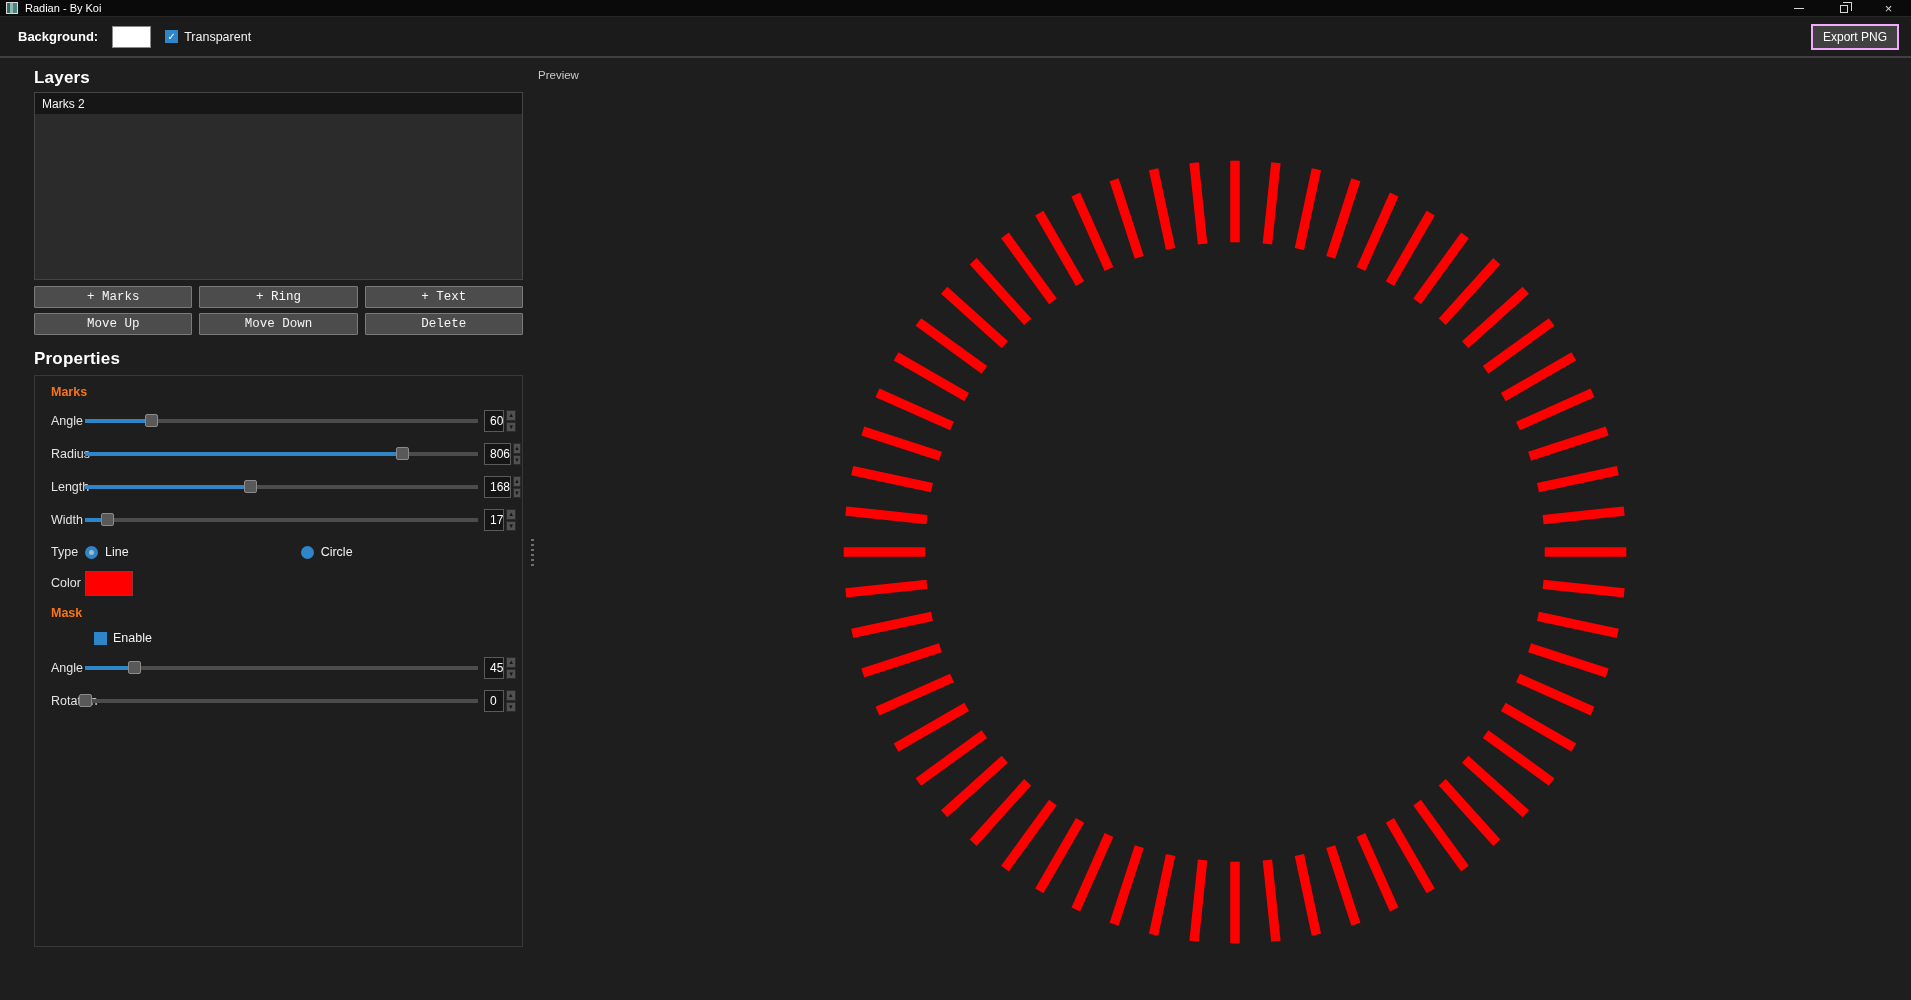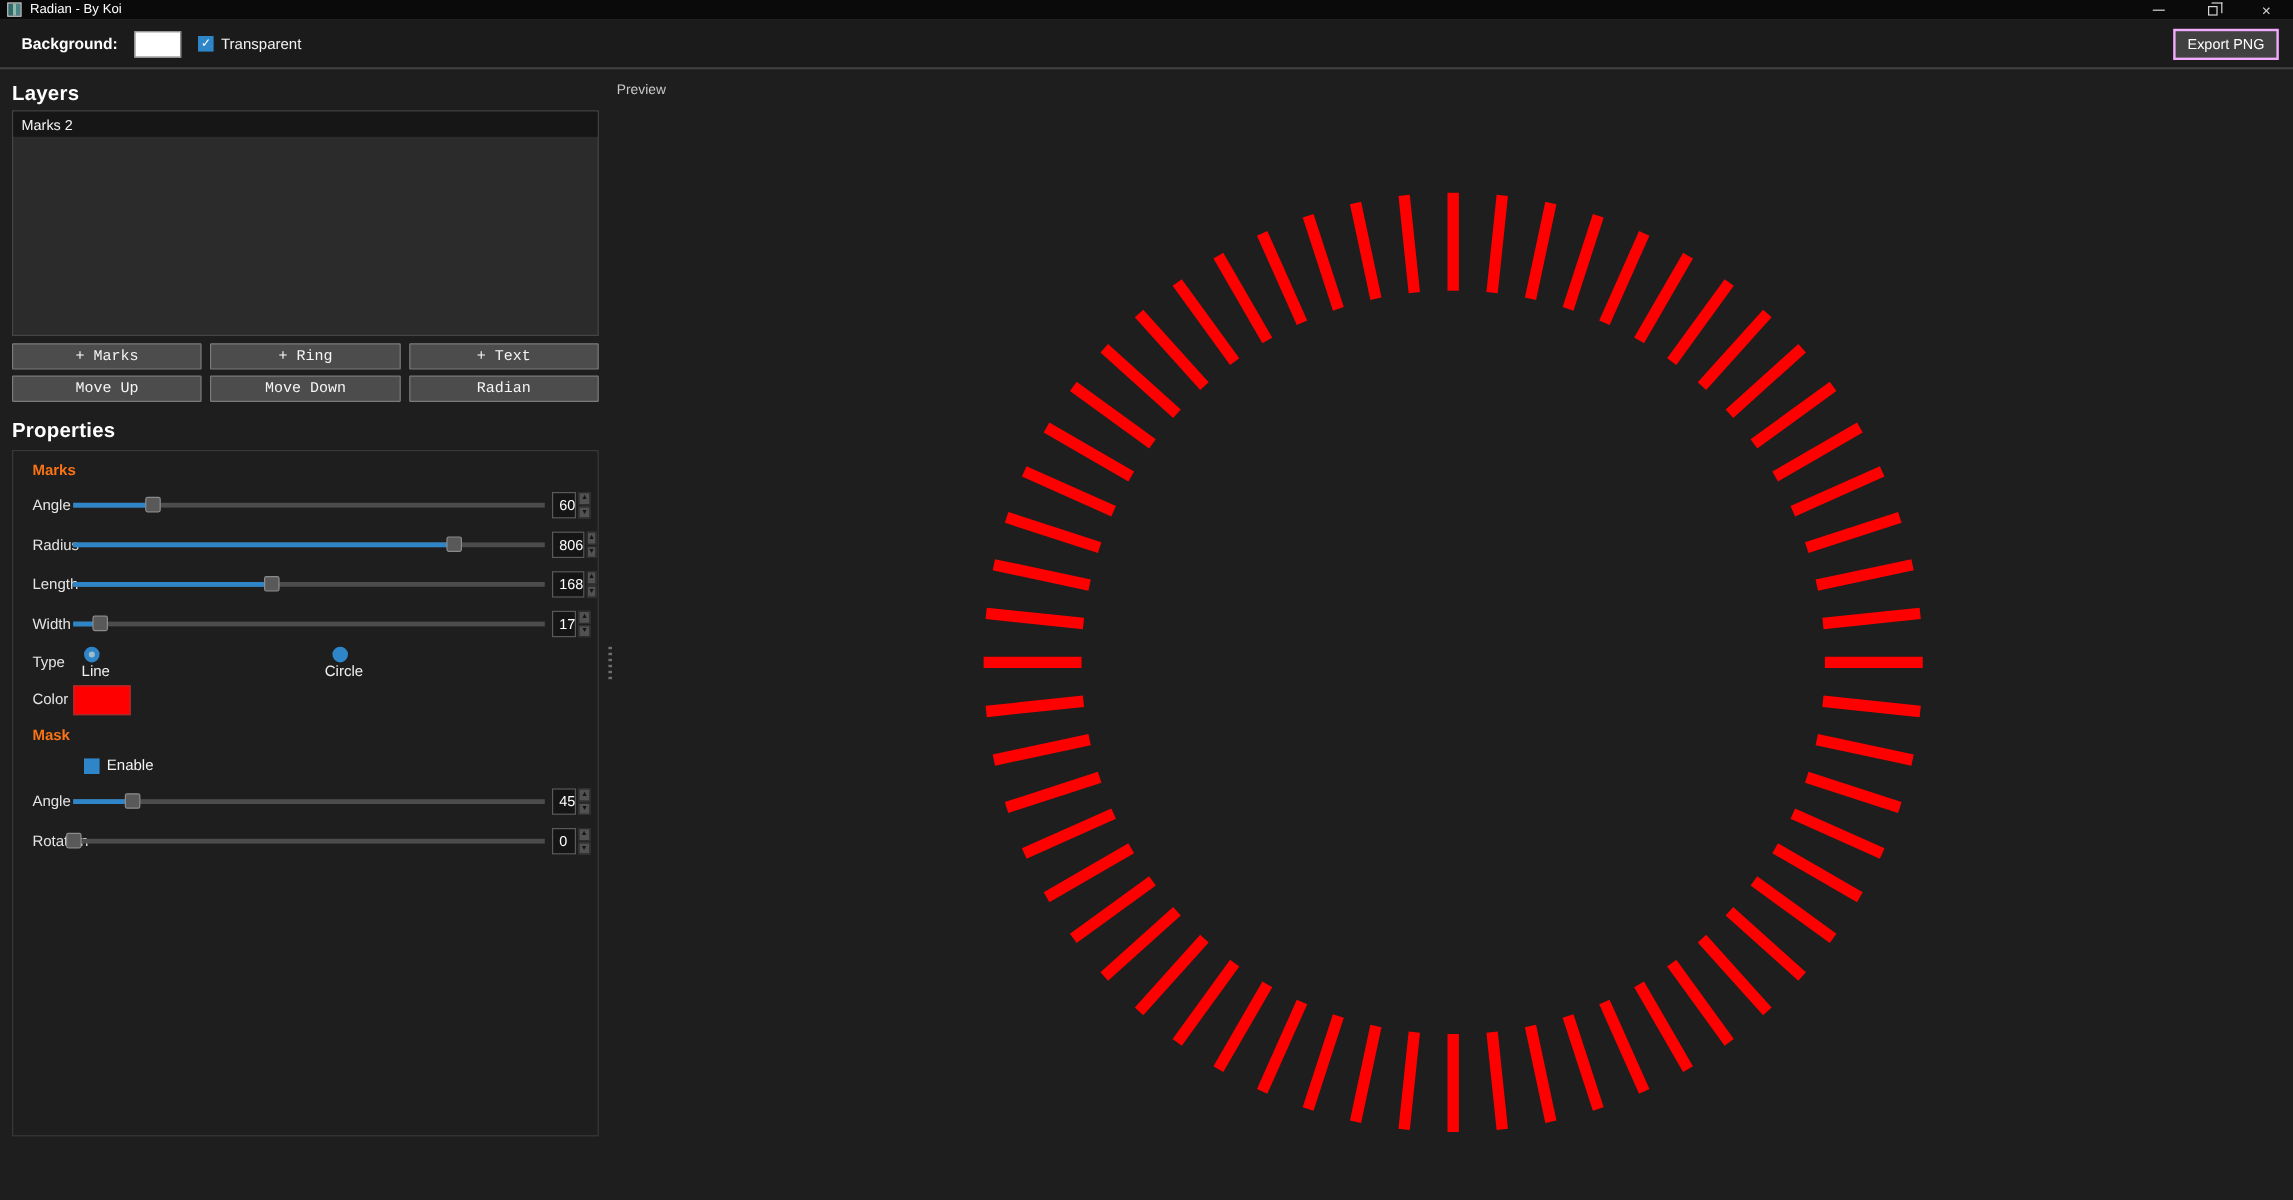--- a/index.html
+++ b/index.html
@@ -27,21 +27,21 @@
   .toolbar-label { font-size:13px; font-weight:700; color:#ffffff; margin-right:14px; }
   .bg-swatch { width:39px; height:22px; background:#ffffff; border:1px solid #8a8a8a; margin-right:14px; }
   .checkbox { width:13px; height:13px; background:#2e86c8; display:inline-flex;
     align-items:center; justify-content:center; color:#ffffff; font-size:10px; line-height:1; }
   .cb-label { font-size:12.5px; color:#f2f2f2; margin-left:6px; }
   .export-btn { margin-left:auto; background:#414141; border:2px solid #f0abfc; color:#ffffff;
     font-size:12px; padding:4px 10px; font-family:inherit; }
 
   
   .content { display:flex; height:940px; }
-  .left-panel { width:505px; background:#1e1e1e; position:relative; padding:0 0 0 10px; }
+  .left-panel { width:505px; background:#1e1e1e; position:relative; padding:0 0 0 10px;margin-left:24px; }
   .panel-heading { font-size:17px; font-weight:700; color:#ffffff; margin-top:10px; letter-spacing:.2px; }
 
   .listbox { width:489px; height:188px; background:#2b2b2b; border:1px solid #454545; margin-top:4px; }
   .list-item { height:21px; background:#161616; color:#f5f5f5; font-size:12px;
     display:flex; align-items:center; padding-left:7px; }
 
   .btn-grid { width:489px; margin-top:6px; display:grid; grid-template-columns:1fr 1fr 1fr;
     grid-gap:5px 7px; }
   .panel-btn { height:22px; background:#4c4c4c; border:1px solid #7b7b7b; border-radius:1px;
     color:#f5f5f5; font-size:12.5px; font-family:Liberation Mono, monospace; }
@@ -60,21 +60,21 @@
     border:1px solid #8b8b8b; border-radius:2px; margin-left:-6px; }
   .numbox { flex:none; width:32px; display:flex; align-items:stretch; height:22px; }
   .num { width:29px; background:#151515; border:1px solid #5a5a5a; color:#ffffff;
     font-size:12px; display:flex; align-items:center; padding-left:5px; }
   .spin { width:18px; margin-left:2px; display:flex; flex-direction:column; }
   .spin-btn { flex:1; background:#515151; border:1px solid #2c2c2c; color:#141414;
     font-size:6px; line-height:1; display:flex; align-items:center; justify-content:center; padding:0; }
   .spin-btn + .spin-btn { margin-top:1px; }
 
   .type-row { margin-top:13px; height:16px; }
-  .radio-group { display:flex; align-items:center;flex-direction:column; }
+  .radio-group { display:flex; align-items:center; }
   .radio { width:13px; height:13px; border-radius:50%; background:#2e86c8; flex:none;
     display:flex; align-items:center; justify-content:center; }
   .radio.selected::after { content:""; width:5px; height:5px; border-radius:50%; background:#9fbccb; }
   .radio-label { font-size:12.5px; margin-left:7px; color:#f0f0f0; }
   .radio-group.second { margin-left:172px; }
 
   .color-row { margin-top:10px; height:26px; }
   .color-swatch { width:48px; height:25px; border:1px solid #993333; }
 
   .enable-row { margin-top:10px; height:16px; padding-left:53px; }
@@ -127,21 +127,21 @@
     <div class="listbox">
       <div class="list-item">Marks 2</div>
     </div>
 
     <div class="btn-grid">
       <button class="panel-btn">+ Marks</button>
       <button class="panel-btn">+ Ring</button>
       <button class="panel-btn">+ Text</button>
       <button class="panel-btn">Move Up</button>
       <button class="panel-btn">Move Down</button>
-      <button class="panel-btn">Radian</button>
+      <button class="panel-btn">Delete</button>
     </div>
 
     <div class="panel-heading" style="margin-top:14px;">Properties</div>
 
     <div class="groupbox">
       <div class="group-label">Marks</div>
 
       <div class="prop-row">
         <span class="prop-label">Angle</span>
         <div class="slider">

